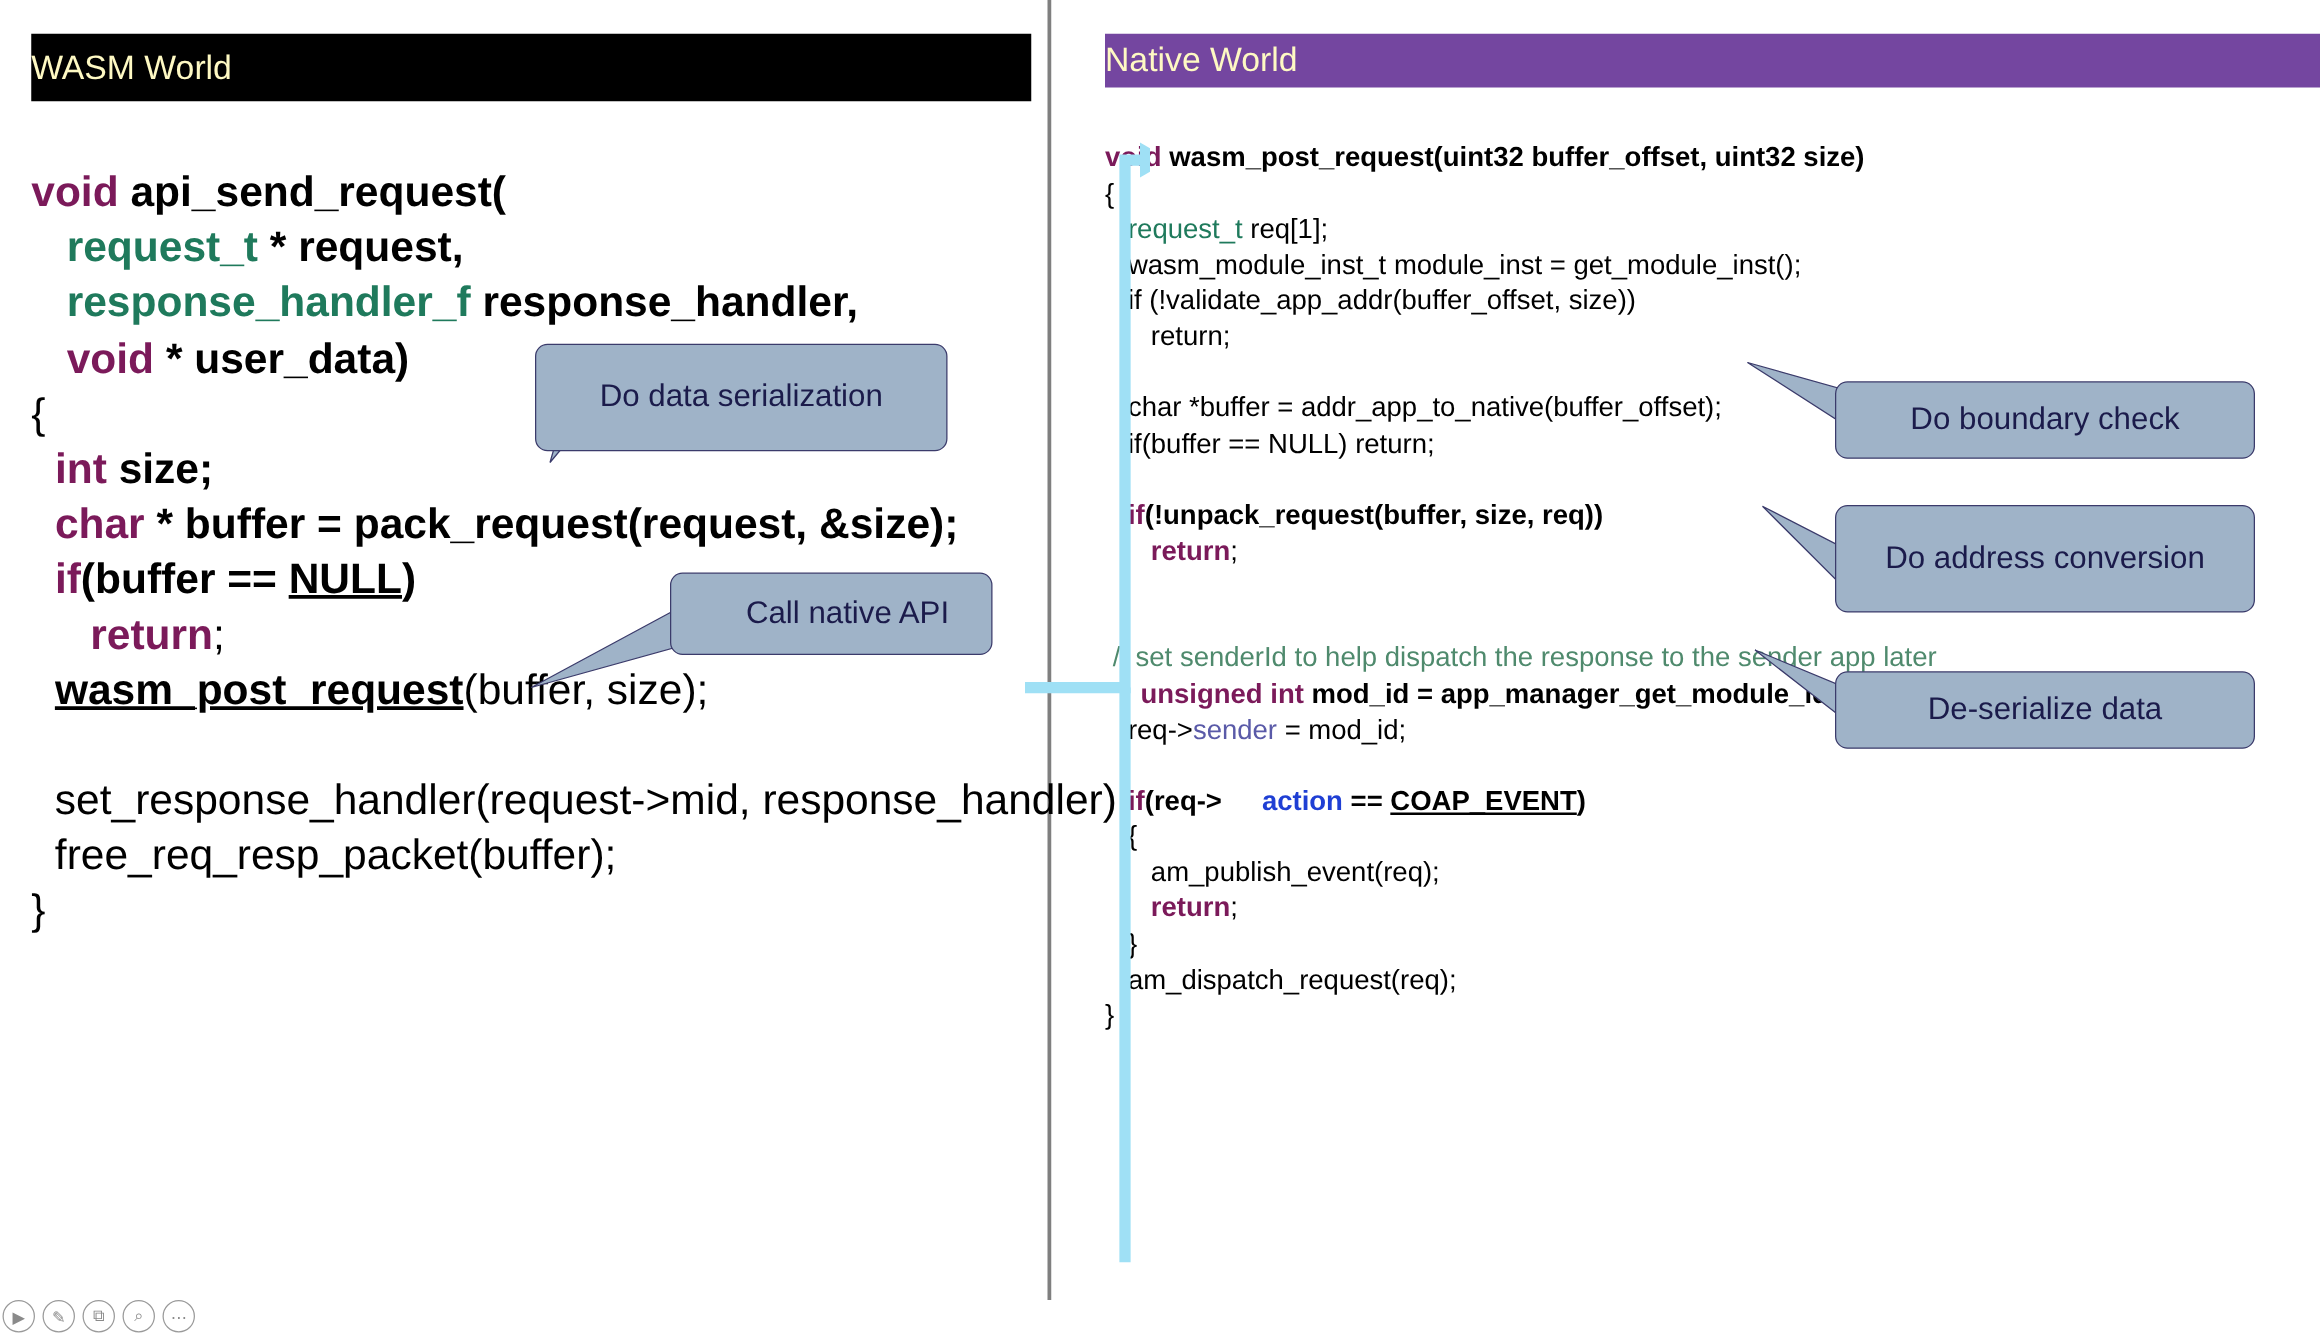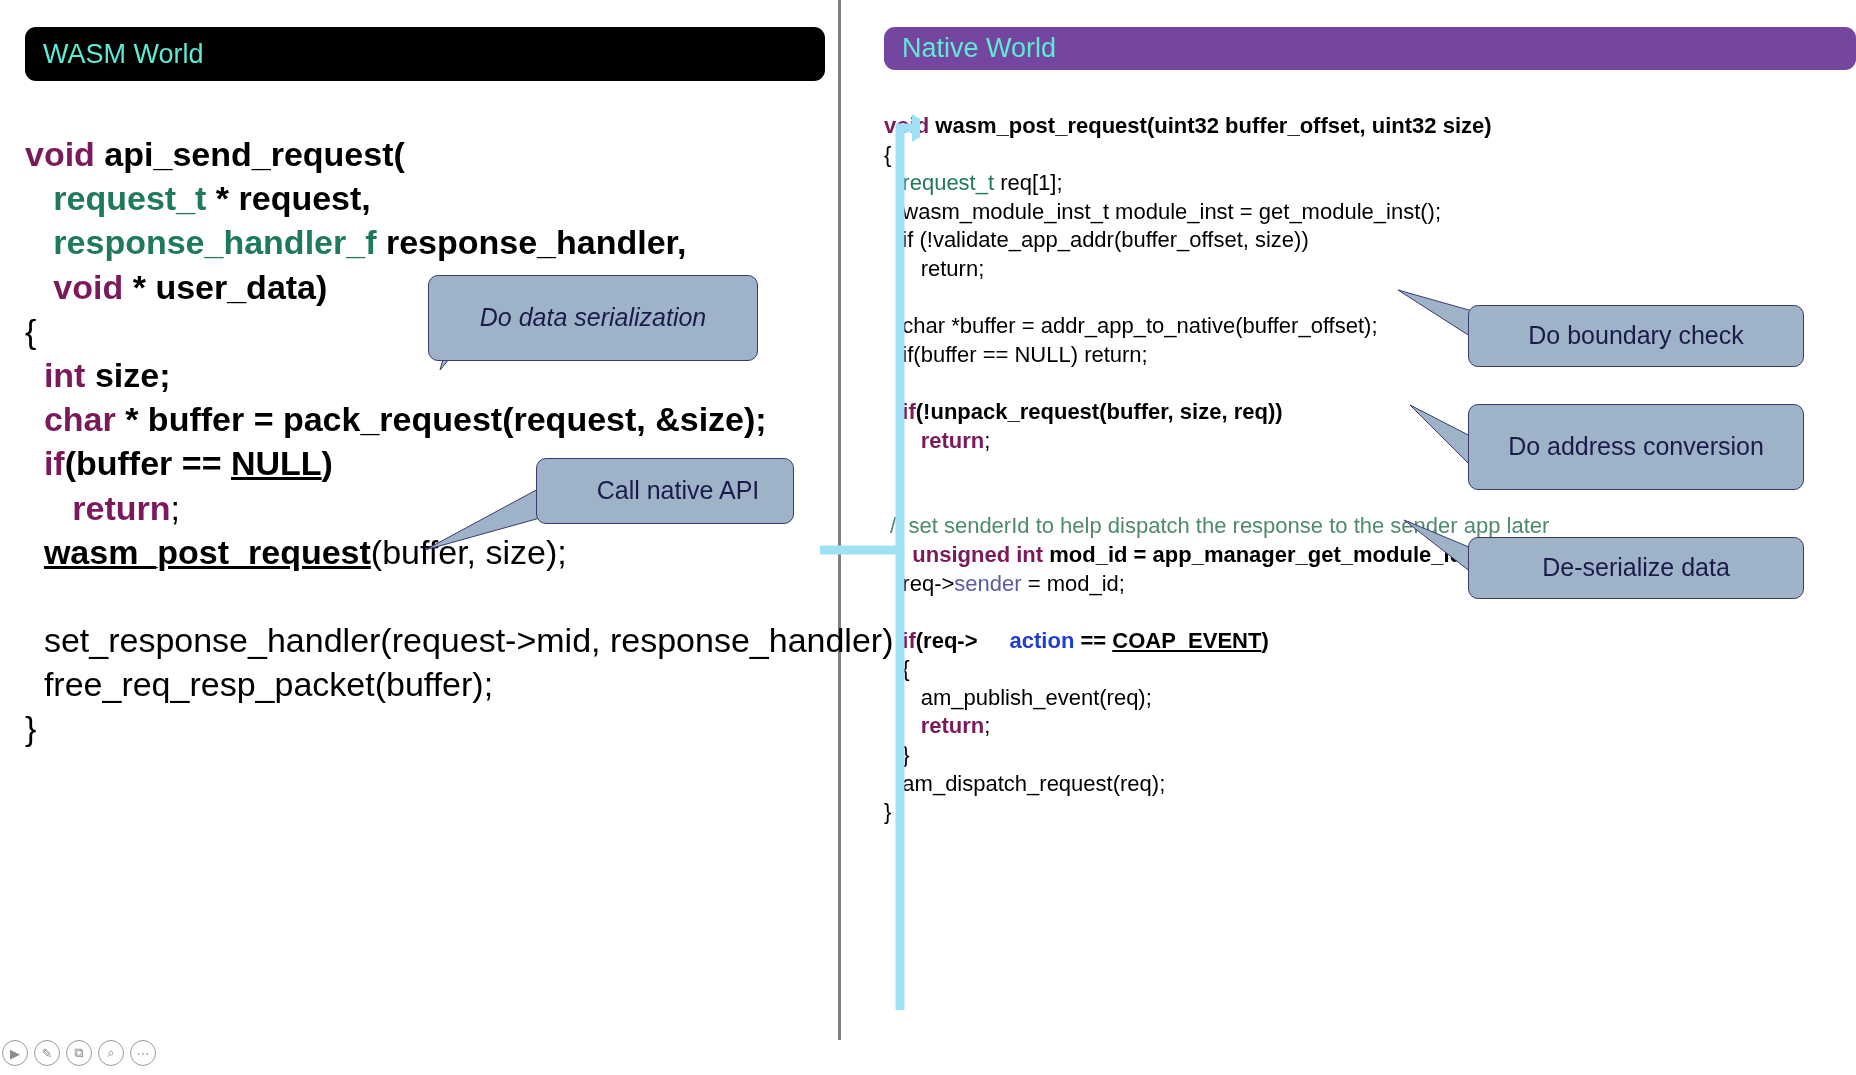--- a/index.html
+++ b/index.html
@@ -14,24 +14,22 @@
     font-family: "Liberation Sans", sans-serif;
     overflow: hidden;
   }
 
   
   .panel-header {
     position: absolute;
     display: flex;
     align-items: center;
     box-sizing: border-box;
-    padding-left: 18px;
     font-size: 27px;
-    color: #5eead4;
-    border-radius: 11px;
+    color: #fef9c3;
   }
   #wasm-header {
     left: 25px;
     top: 27px;
     width: 800px;
     height: 54px;
     background: #000000;
   }
   #native-header {
     left: 884px;
@@ -106,21 +104,21 @@
     box-sizing: border-box;
     padding: 4px 10px;
     line-height: 1.25;
   }
   .callout-tail {
     position: absolute;
     width: 0; height: 0;
     pointer-events: none;
   }
 
-  #callout-serialization { left: 428px; top: 275px; width: 330px; height: 86px; font-style: italic; }
+  #callout-serialization { left: 428px; top: 275px; width: 330px; height: 86px; }
   #callout-native-api   { left: 536px; top: 458px; width: 258px; height: 66px; padding-left: 36px; }
   #callout-boundary     { left: 1468px; top: 305px; width: 336px; height: 62px; }
   #callout-address      { left: 1468px; top: 404px; width: 336px; height: 86px; }
   #callout-deserialize  { left: 1468px; top: 537px; width: 336px; height: 62px; }
 
   
   #mini-toolbar {
     position: absolute;
     left: 0px;
     top: 1040px;

